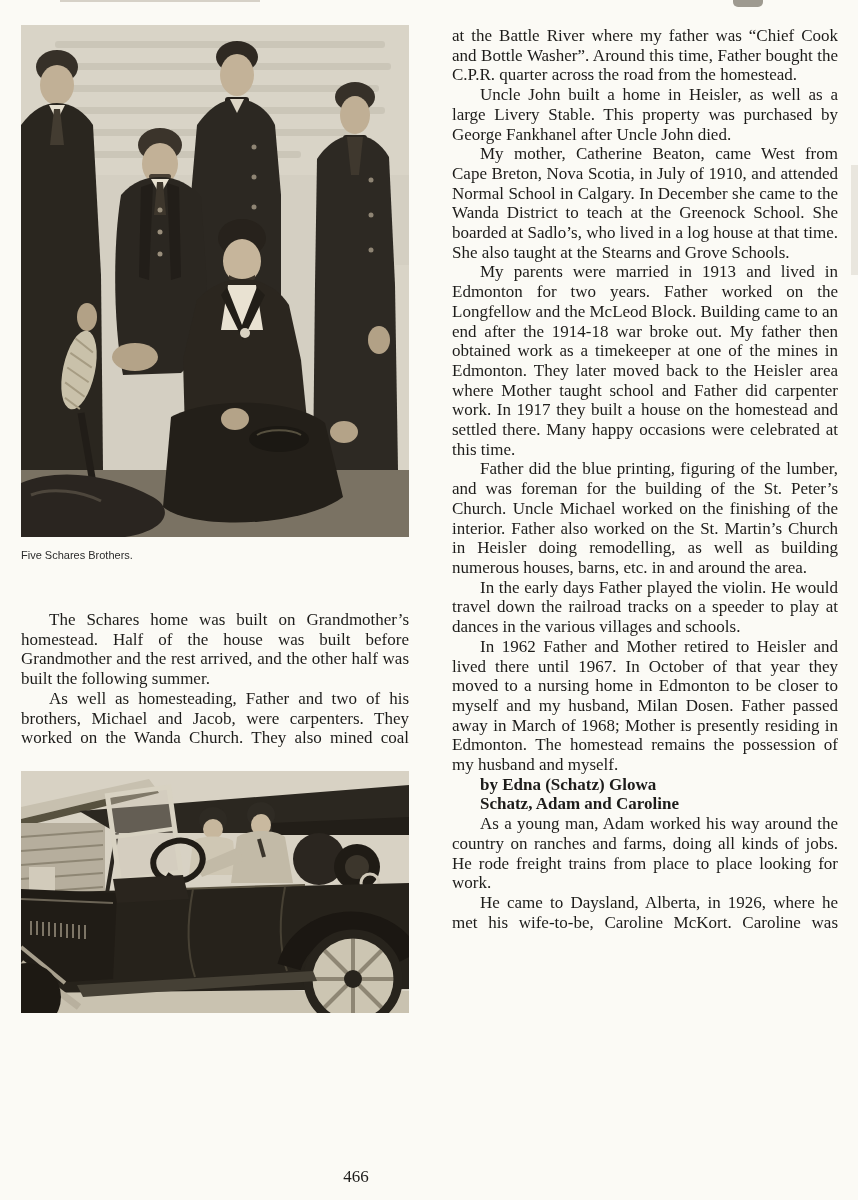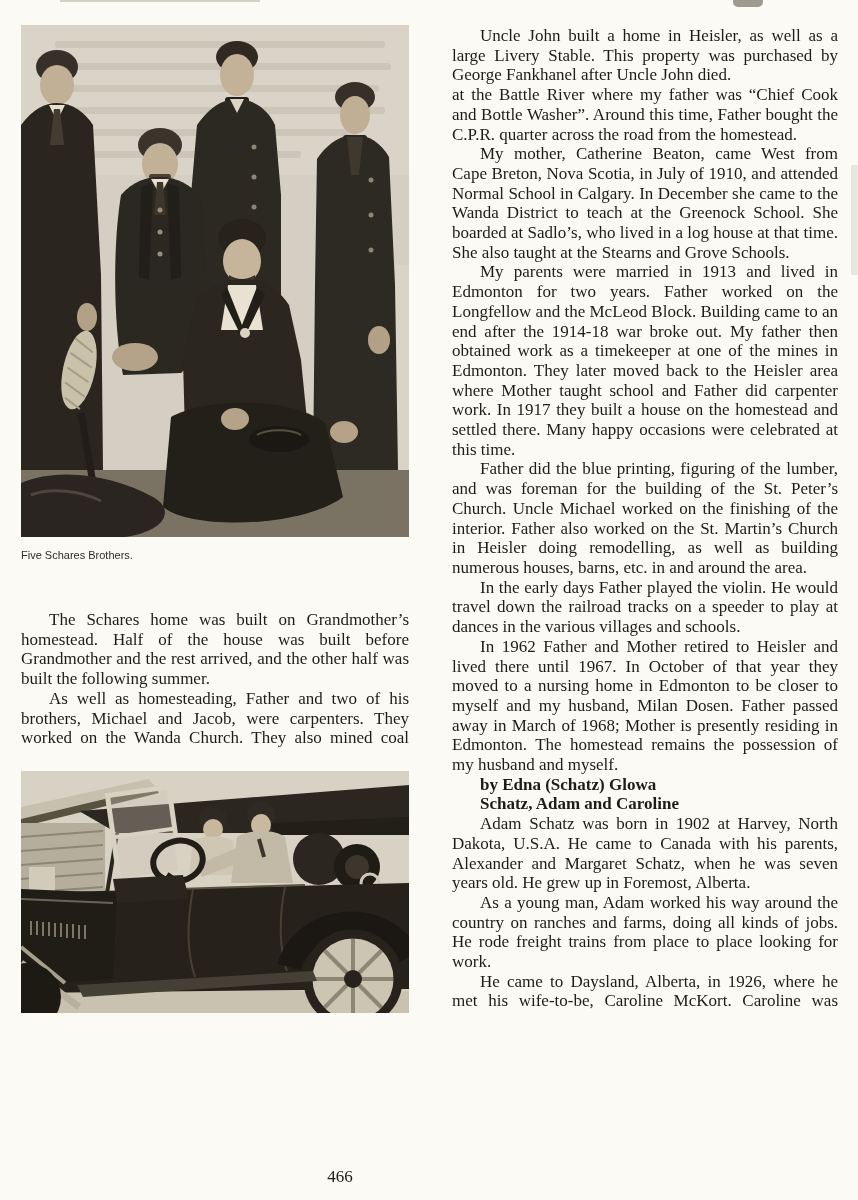--- a/index.html
+++ b/index.html
@@ -27,21 +27,21 @@
   .text-block { margin-top:46px; }
   .section-heading {
     font-size:19px; font-weight:bold; line-height:23px;
     margin:46px 0 0 0; text-indent:0; text-align:left;
   }
   .byline {
     font-size:16.5px; font-weight:bold; line-height:20px;
     margin:0 0 2px 0; text-indent:0; text-align:left;
   }
   .page-number {
-    position:absolute; top:1167px; left:0; width:680px;
+    position:absolute; top:1167px; left:16px; width:680px;
     text-align:center; font-size:17px;
   }
   
   .artifact-top-line   { position:absolute; left:60px;  top:0; width:200px; height:2px; background:#d6d1c7; }
   .artifact-top-smudge { position:absolute; left:733px; top:0; width:30px;  height:7px; background:#8d887e; border-radius:0 0 5px 5px; opacity:.85; }
   .artifact-right      { position:absolute; right:0;    top:165px; width:7px; height:110px; background:#e9e6de; }
 </style>
 </head>
 <body>
 
@@ -221,30 +221,29 @@
           </g>
           <circle cx="332" cy="208" r="45" fill="none" stroke="#27231c" stroke-width="9"></circle>
           <circle cx="332" cy="208" r="9" fill="#27231c"></circle>
         </g>
         <polygon points="56,214 292,200 296,210 62,226" fill="#454035"></polygon>
       </svg>
     </div>
   </div>
 
   <div class="col col-right">
+    <p class="body noindent">at the Battle River where my father was “Chief Cook and Bottle Washer”. Around this time, Father bought the C.P.R. quarter across the road from the homestead.</p>
     <p class="body">Uncle John built a home in Heisler, as well as a large Livery Stable. This property was purchased by George Fankhanel after Uncle John died.</p>
-    <p class="body noindent">at the Battle River where my father was “Chief Cook and Bottle Washer”. Around this time, Father bought the C.P.R. quarter across the road from the homestead.</p>
     <p class="body">My mother, Catherine Beaton, came West from Cape Breton, Nova Scotia, in July of 1910, and attended Normal School in Calgary. In December she came to the Wanda District to teach at the Greenock School. She boarded at Sadlo’s, who lived in a log house at that time. She also taught at the Stearns and Grove Schools.</p>
     <p class="body">My parents were married in 1913 and lived in Edmonton for two years. Father worked on the Longfellow and the McLeod Block. Building came to an end after the 1914-18 war broke out. My father then obtained work as a timekeeper at one of the mines in Edmonton. They later moved back to the Heisler area where Mother taught school and Father did carpenter work. In 1917 they built a house on the homestead and settled there. Many happy occasions were celebrated at this time.</p>
     <p class="body">Father did the blue printing, figuring of the lumber, and was foreman for the building of the St. Peter’s Church. Uncle Michael worked on the finishing of the interior. Father also worked on the St. Martin’s Church in Heisler doing remodelling, as well as building numerous houses, barns, etc. in and around the area.</p>
     <p class="body">In the early days Father played the violin. He would travel down the railroad tracks on a speeder to play at dances in the various villages and schools.</p>
     <p class="body">In 1962 Father and Mother retired to Heisler and lived there until 1967. In October of that year they moved to a nursing home in Edmonton to be closer to myself and my husband, Milan Dosen. Father passed away in March of 1968; Mother is presently residing in Edmonton. The homestead remains the possession of my husband and myself.</p>
 
     <p class="body byline">by Edna (Schatz) Glowa</p>
     <p class="body section-heading">Schatz, Adam and Caroline</p>
 
-    <p class="body">Adam Schatz was born in 1902 at Harvey, North Dakota, U.S.A. He came to Canada with his parents, Alexander and Margaret Schatz, when he was seven years old. He grew up in Foremost, Alberta.</p>
     <p class="body">As a young man, Adam worked his way around the country on ranches and farms, doing all kinds of jobs. He rode freight trains from place to place looking for work.</p>
     <p class="body cont">He came to Daysland, Alberta, in 1926, where he met his wife-to-be, Caroline McKort. Caroline was</p>
   </div>
 
   <div class="page-number">466</div>
 </div>
 
 </body></html>

